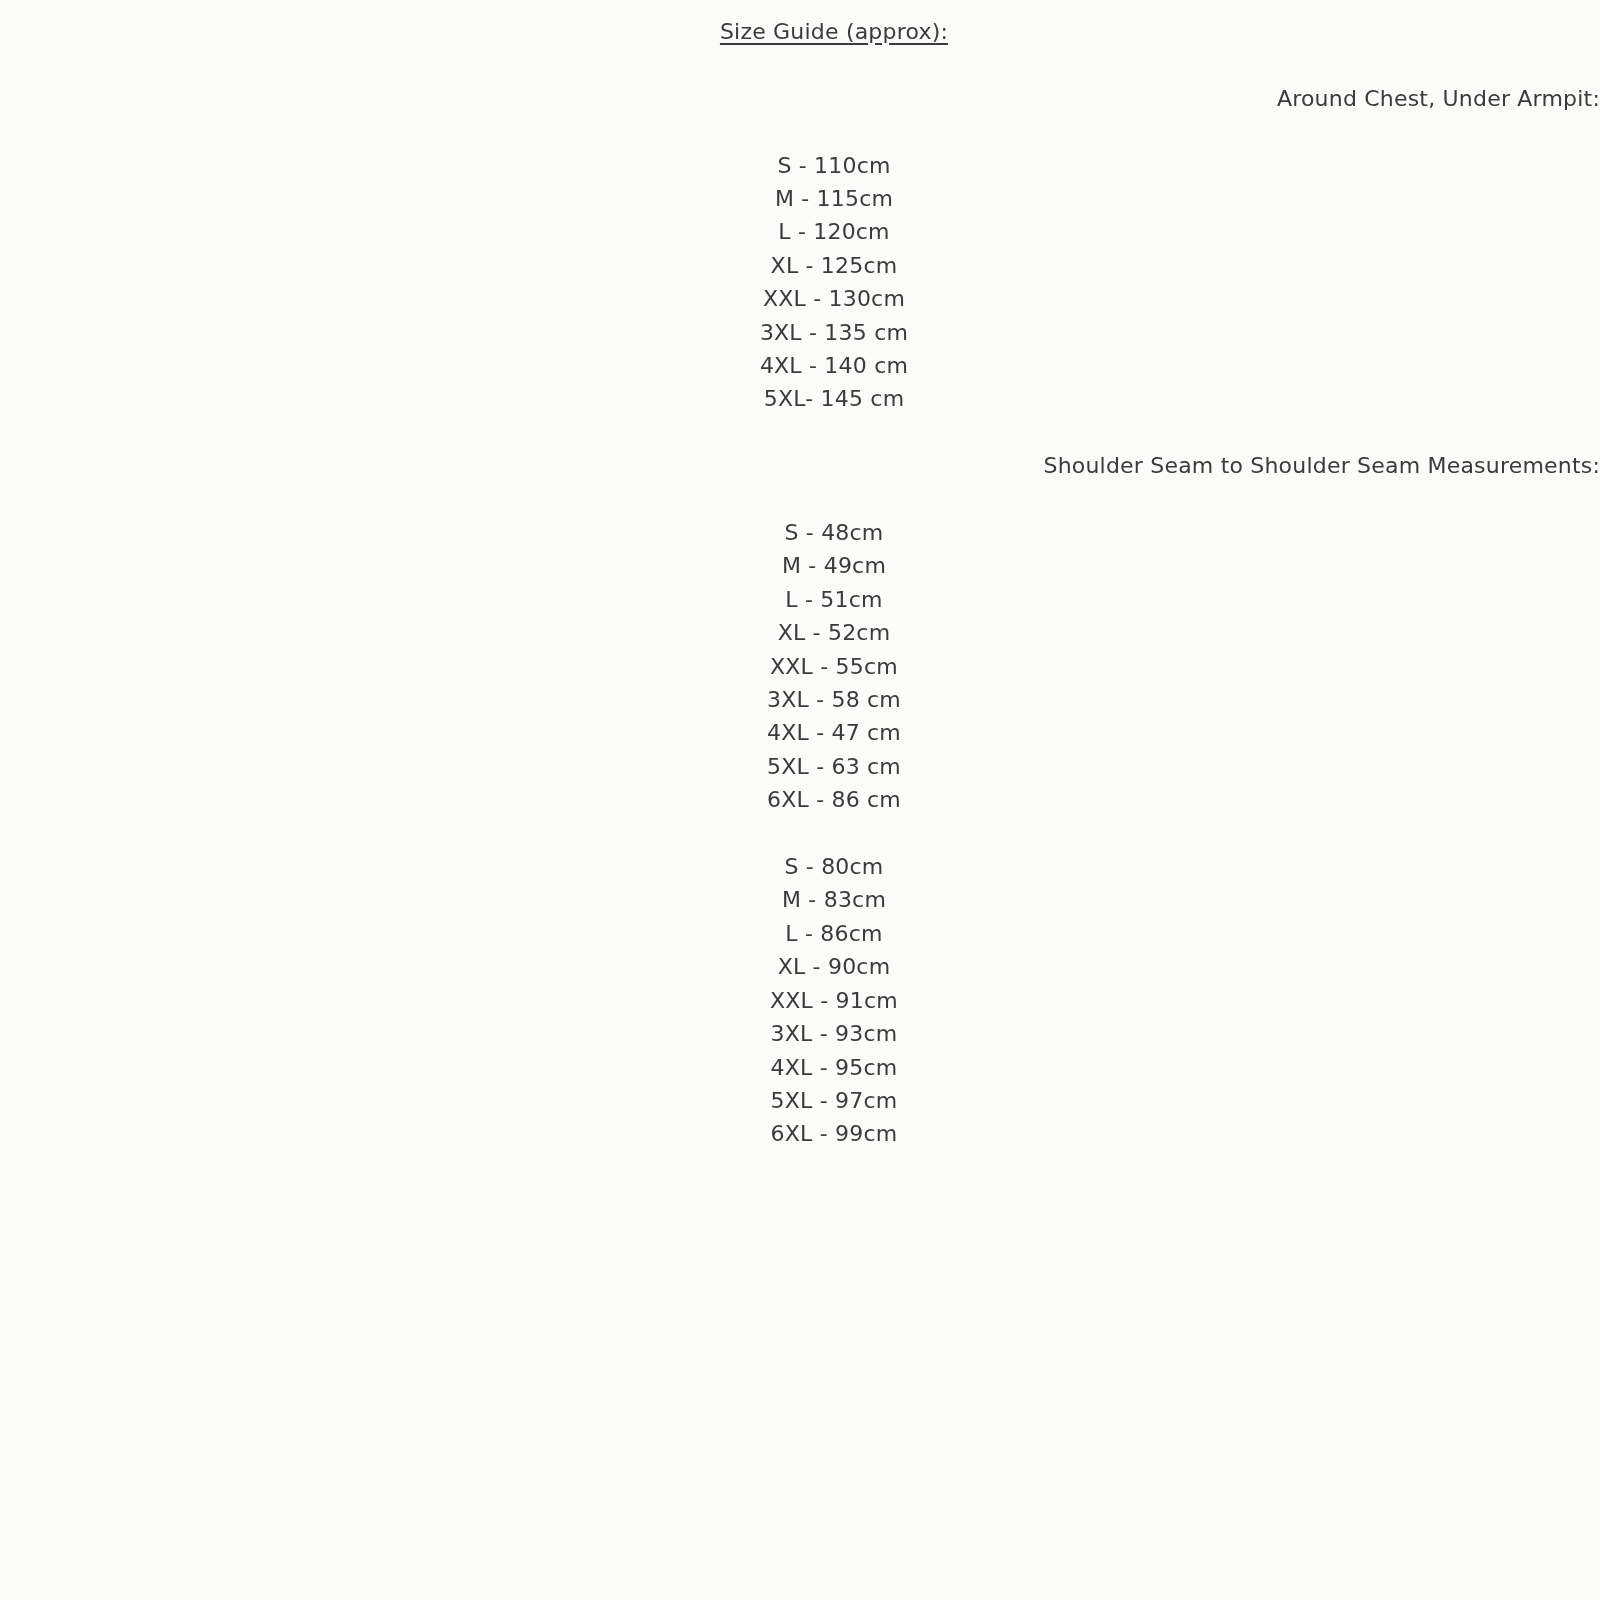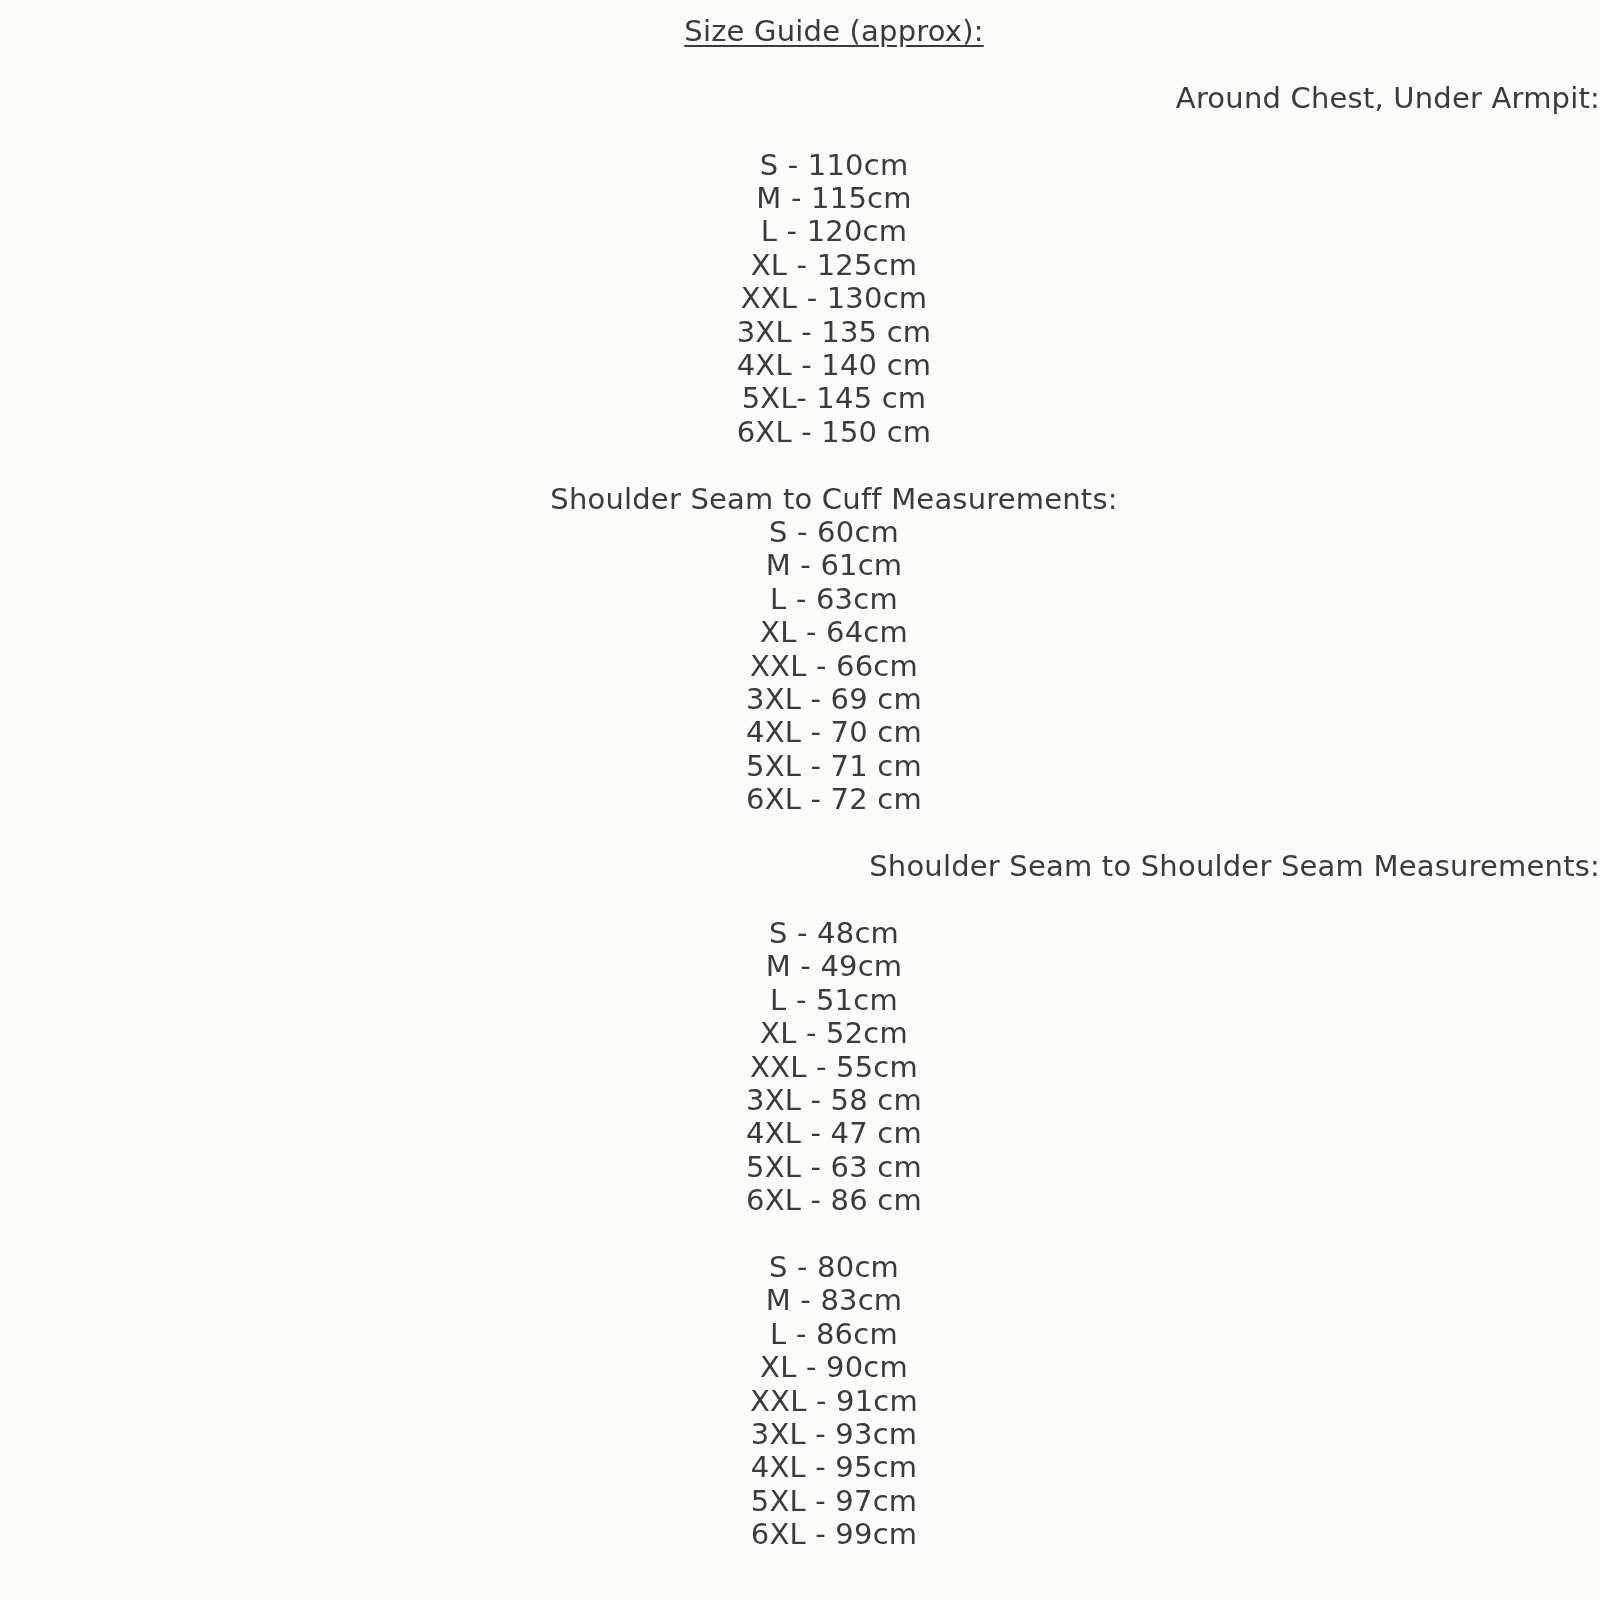--- a/index.html
+++ b/index.html
@@ -8,21 +8,21 @@
     width: 1600px;
     height: 1600px;
     overflow: hidden;
     font-family: "DejaVu Sans", "Liberation Sans", sans-serif;
   }
   .doc {
     box-sizing: border-box;
     padding-top: 15px;
     margin-left: 68px;            
     text-align: center;
-    font-size: 29px;
+    font-size: 22px;
     line-height: var(--lh);
     letter-spacing: 0.2px;
   }
   .title {
     text-decoration: underline;
     text-underline-offset: 4px;
     margin-bottom: var(--lh);      
   }
   .sec + .sec { margin-top: var(--lh); }   
   .heading.gap { margin-bottom: var(--lh); text-align: right; } 
@@ -36,33 +36,20 @@
       <div class="sec">
         <div class="heading gap">Around Chest, Under Armpit:</div>
         <div class="row">S - 110cm</div>
         <div class="row">M - 115cm</div>
         <div class="row">L - 120cm</div>
         <div class="row">XL - 125cm</div>
         <div class="row">XXL - 130cm</div>
         <div class="row">3XL - 135 cm</div>
         <div class="row">4XL - 140 cm</div>
         <div class="row">5XL- 145 cm</div>
-        <div class="row">6XL - 150 cm</div>
-      </div>
-      <div class="sec">
-        <div class="heading">Shoulder Seam to Cuff Measurements:</div>
-        <div class="row">S - 60cm</div>
-        <div class="row">M - 61cm</div>
-        <div class="row">L - 63cm</div>
-        <div class="row">XL - 64cm</div>
-        <div class="row">XXL - 66cm</div>
-        <div class="row">3XL - 69 cm</div>
-        <div class="row">4XL - 70 cm</div>
-        <div class="row">5XL - 71 cm</div>
-        <div class="row">6XL - 72 cm</div>
       </div>
       <div class="sec">
         <div class="heading gap">Shoulder Seam to Shoulder Seam Measurements:</div>
         <div class="row">S - 48cm</div>
         <div class="row">M - 49cm</div>
         <div class="row">L - 51cm</div>
         <div class="row">XL - 52cm</div>
         <div class="row">XXL - 55cm</div>
         <div class="row">3XL - 58 cm</div>
         <div class="row">4XL - 47 cm</div>

